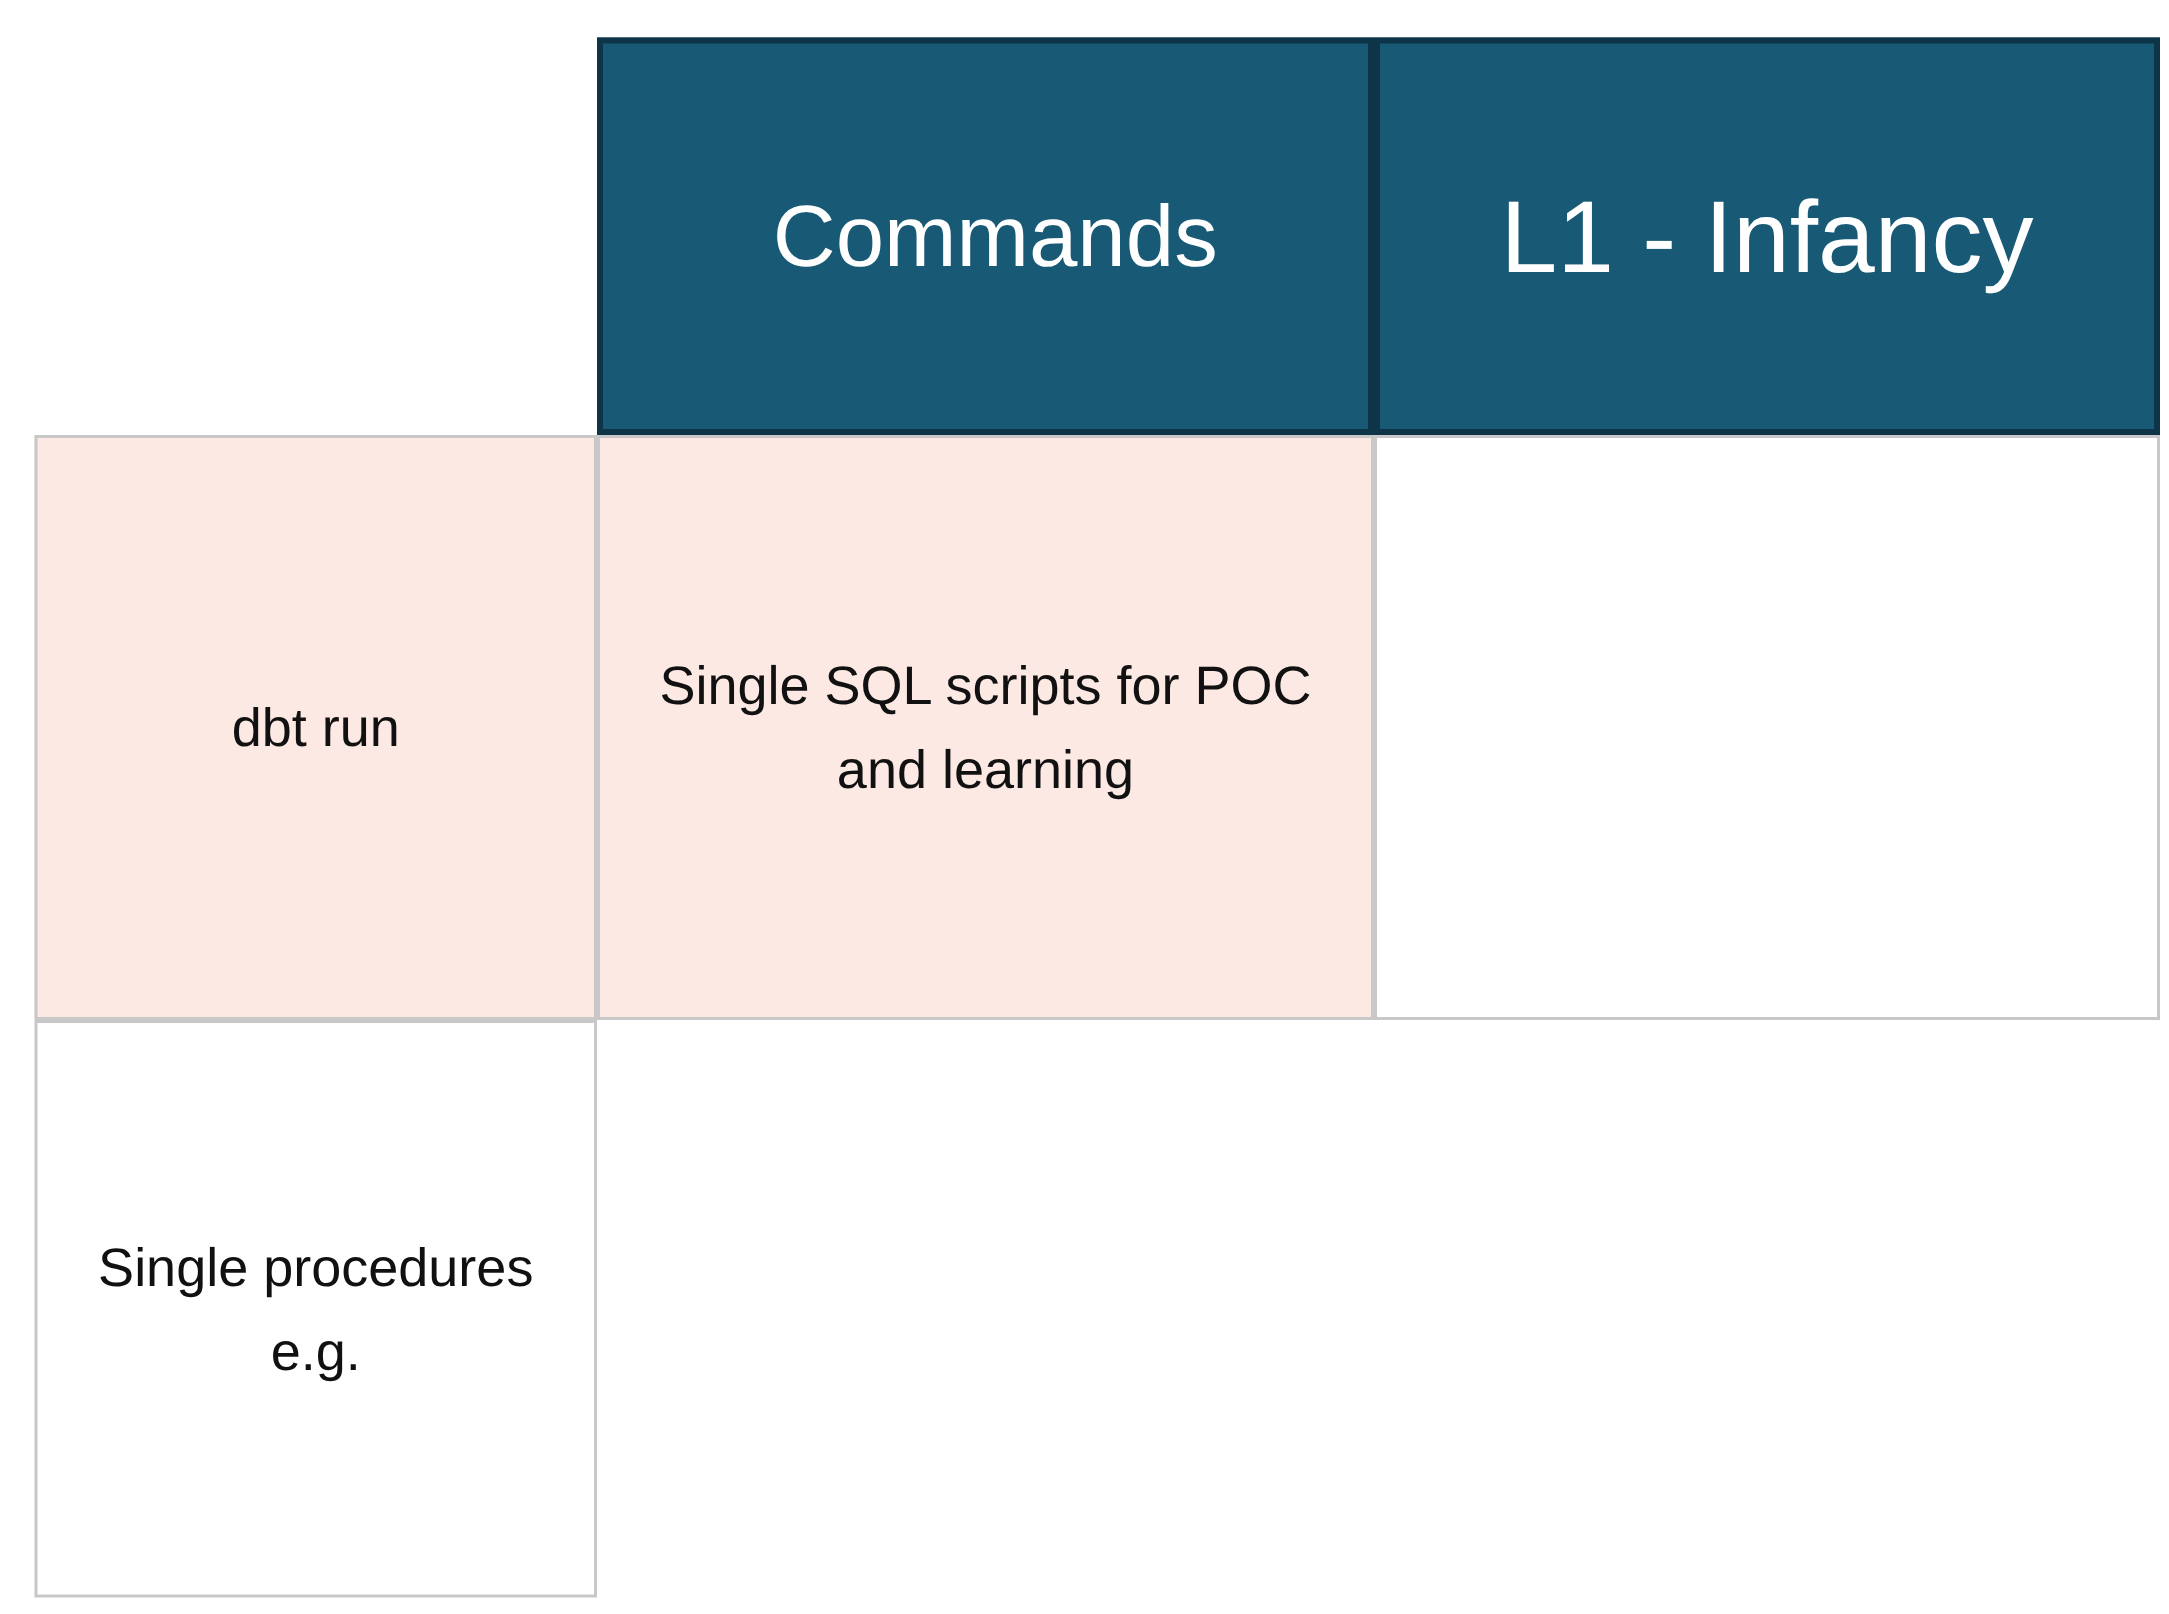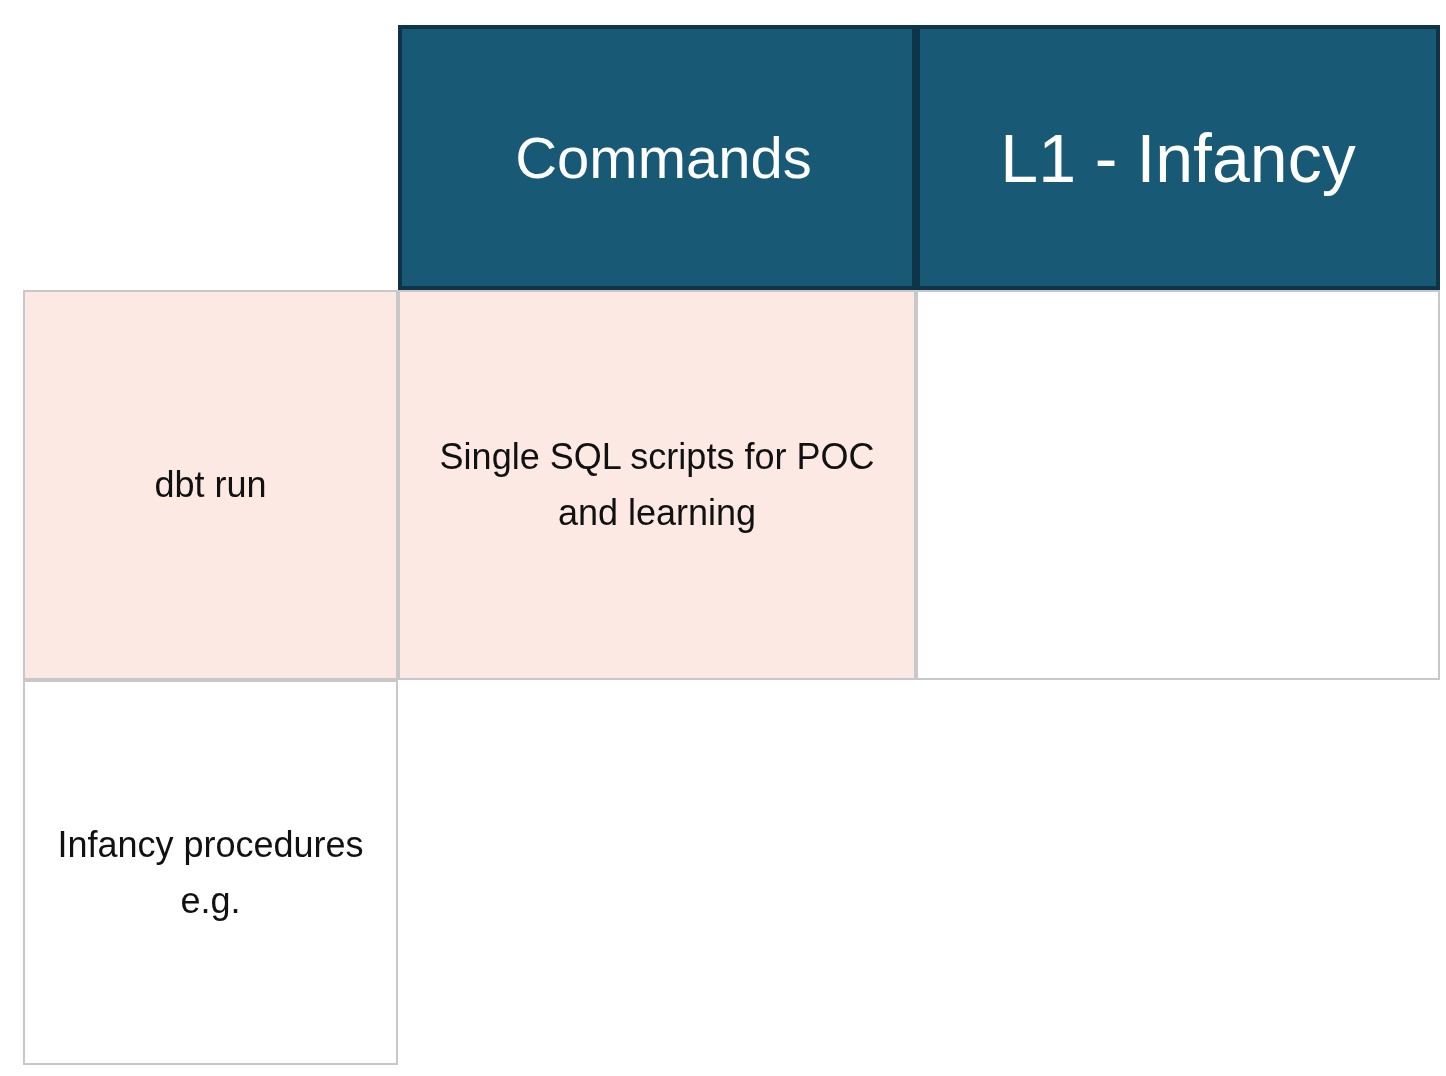--- a/index.html
+++ b/index.html
@@ -61,16 +61,16 @@
 
     <div class="teal-cell row-header">L1 - Infancy</div>
 
     <div class="body-cell pink">dbt run</div>
 
     <div class="body-cell pink">Single SQL scripts for POC and learning</div>
 
 
     <div class="body-cell white"></div>
 
-    <div class="body-cell white">Infancy procedures e.g.</div>
+    <div class="body-cell white">Single procedures e.g.</div>
 
   </div>
 </div>
 
 </body></html>

